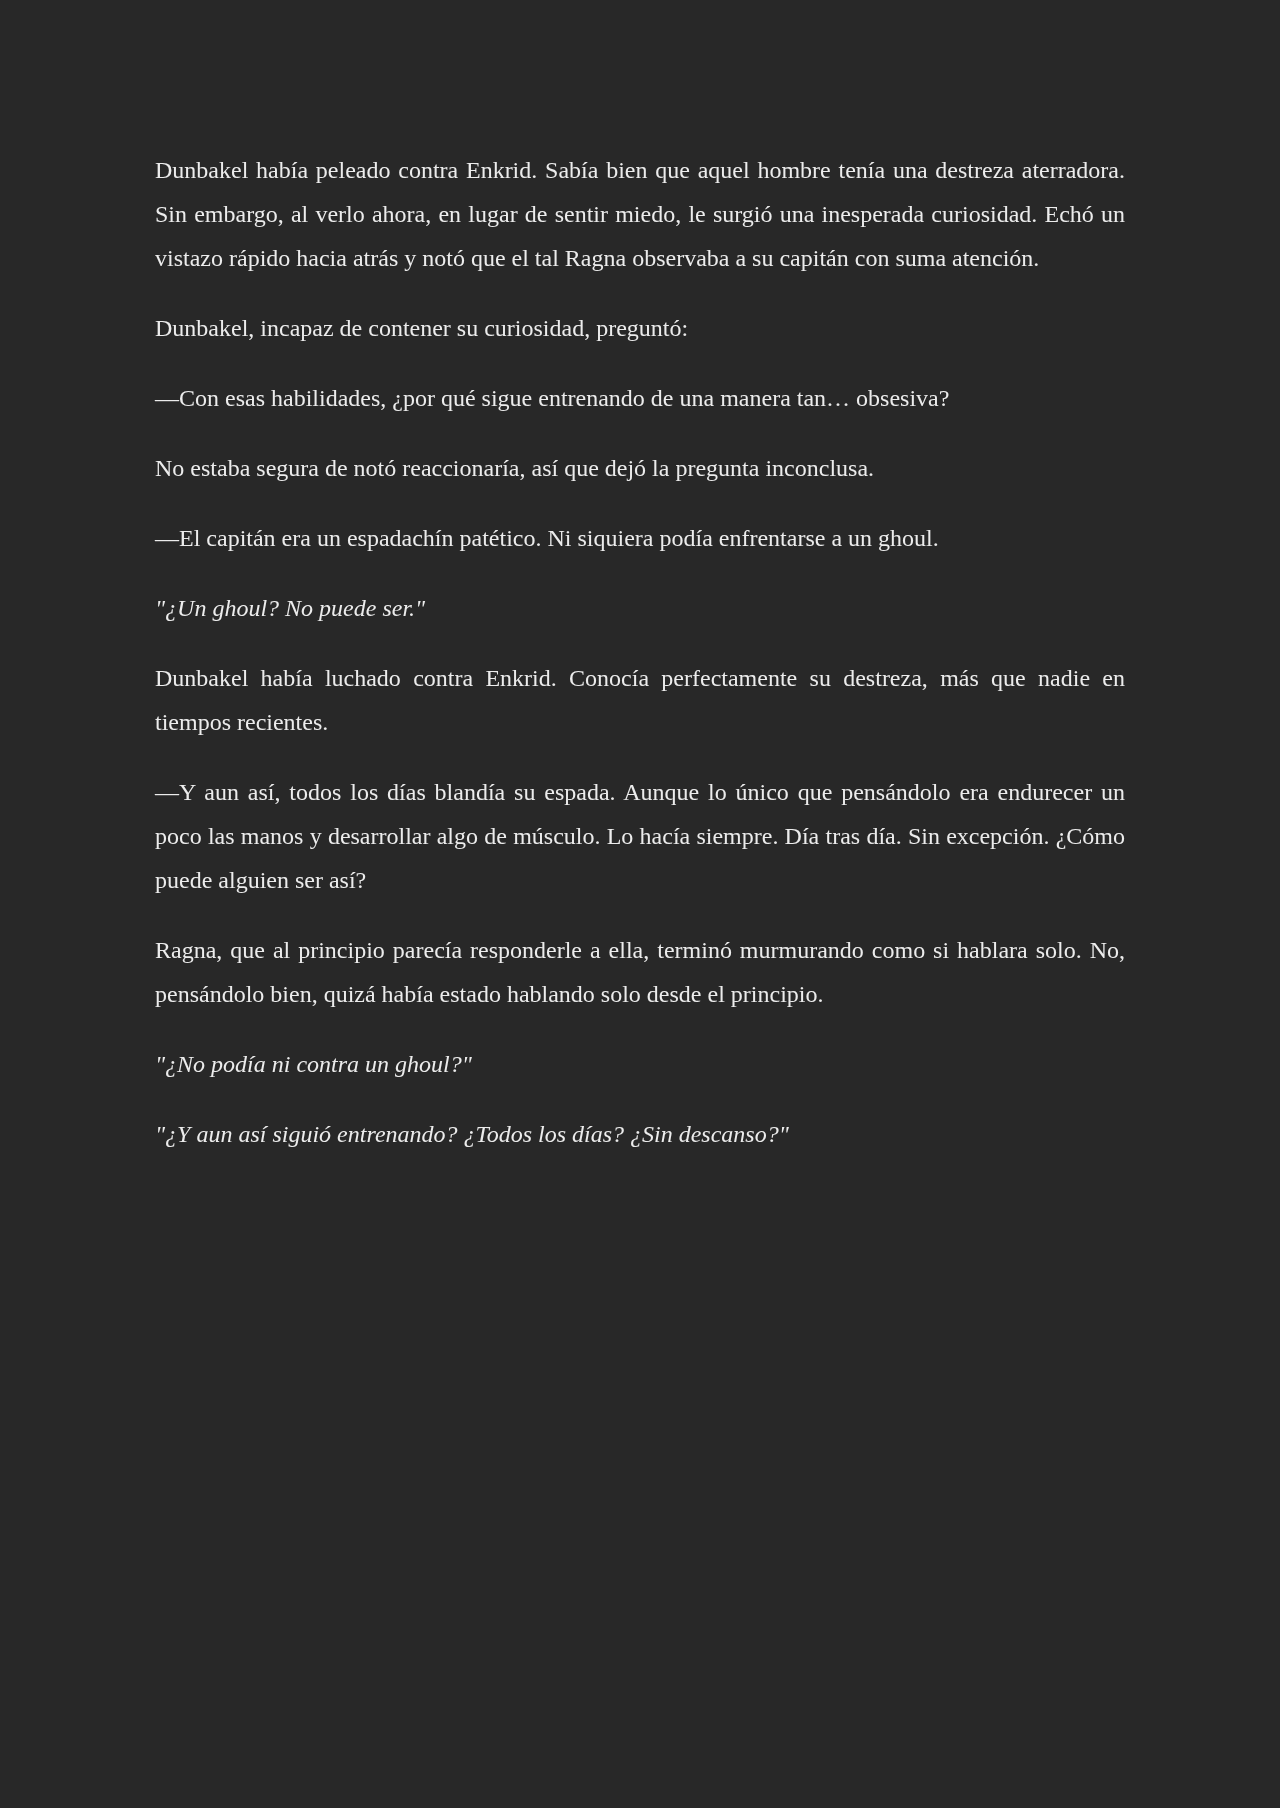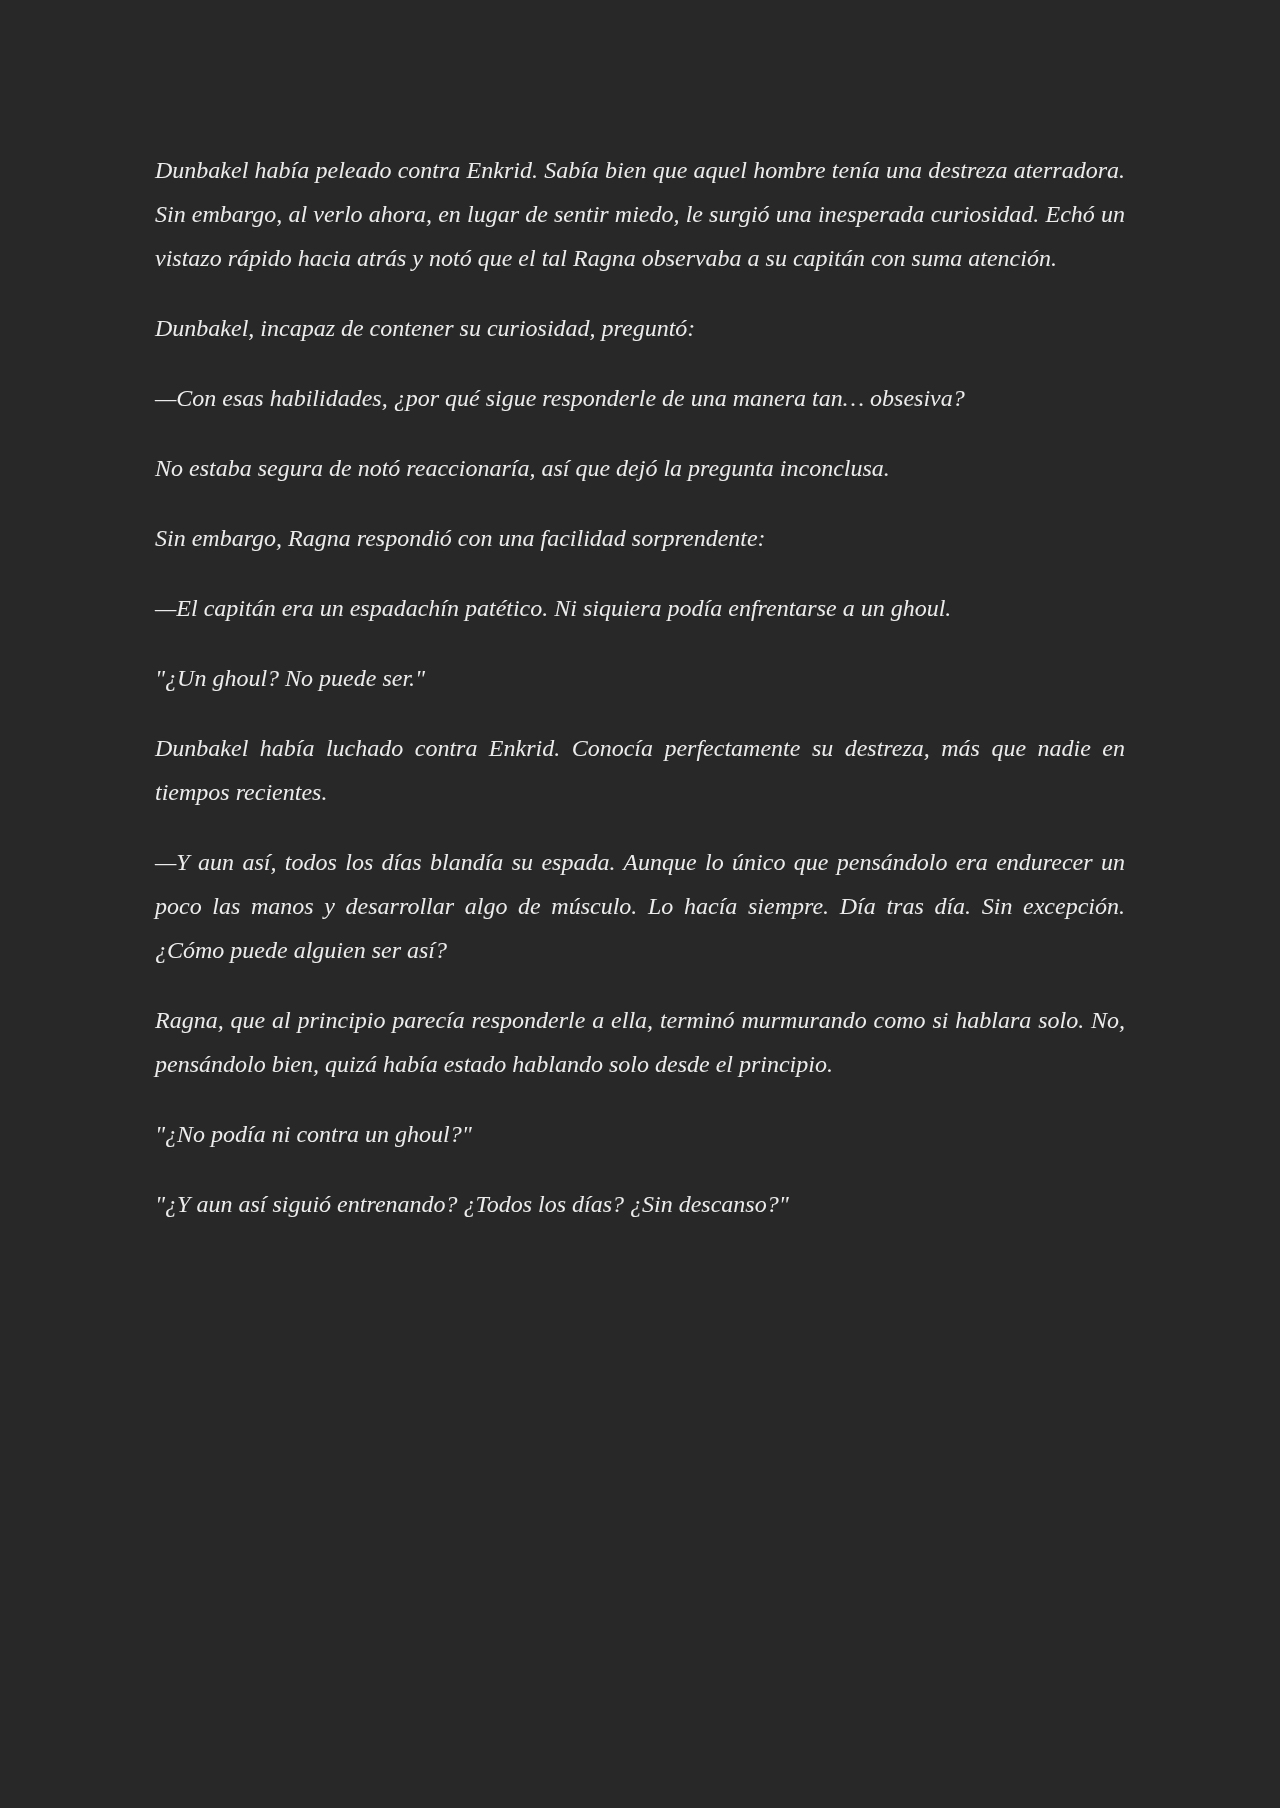--- a/index.html
+++ b/index.html
@@ -16,36 +16,34 @@
       font-family: "Liberation Serif", "DejaVu Serif", serif;
       font-size: 24px;
       line-height: 44px;
     }
     .chapter {
       width: 970px;
     }
     .chapter p {
       margin: 0 0 26px 0;
       text-align: justify;
-      font-style: italic;
     }
     .chapter p.thought {
       font-style: italic;
       text-align: left;
     }
   </style>
 </head>
 <body>
 
 <main class="chapter">
   <p>Dunbakel había peleado contra Enkrid. Sabía bien que aquel hombre tenía una destreza aterradora. Sin embargo, al verlo ahora, en lugar de sentir miedo, le surgió una inesperada curiosidad. Echó un vistazo rápido hacia atrás y notó que el tal Ragna observaba a su capitán con suma atención.</p>
   <p>Dunbakel, incapaz de contener su curiosidad, preguntó:</p>
-  <p>—Con esas habilidades, ¿por qué sigue responderle de una manera tan… obsesiva?</p>
+  <p>—Con esas habilidades, ¿por qué sigue entrenando de una manera tan… obsesiva?</p>
   <p>No estaba segura de notó reaccionaría, así que dejó la pregunta inconclusa.</p>
-  <p>Sin embargo, Ragna respondió con una facilidad sorprendente:</p>
   <p>—El capitán era un espadachín patético. Ni siquiera podía enfrentarse a un ghoul.</p>
   <p class="thought">"¿Un ghoul? No puede ser."</p>
   <p>Dunbakel había luchado contra Enkrid. Conocía perfectamente su destreza, más que nadie en tiempos recientes.</p>
   <p>—Y aun así, todos los días blandía su espada. Aunque lo único que pensándolo era endurecer un poco las manos y desarrollar algo de músculo. Lo hacía siempre. Día tras día. Sin excepción. ¿Cómo puede alguien ser así?</p>
   <p>Ragna, que al principio parecía responderle a ella, terminó murmurando como si hablara solo. No, pensándolo bien, quizá había estado hablando solo desde el principio.</p>
   <p class="thought">"¿No podía ni contra un ghoul?"</p>
   <p class="thought">"¿Y aun así siguió entrenando? ¿Todos los días? ¿Sin descanso?"</p>
 </main>
 
 </body></html>

